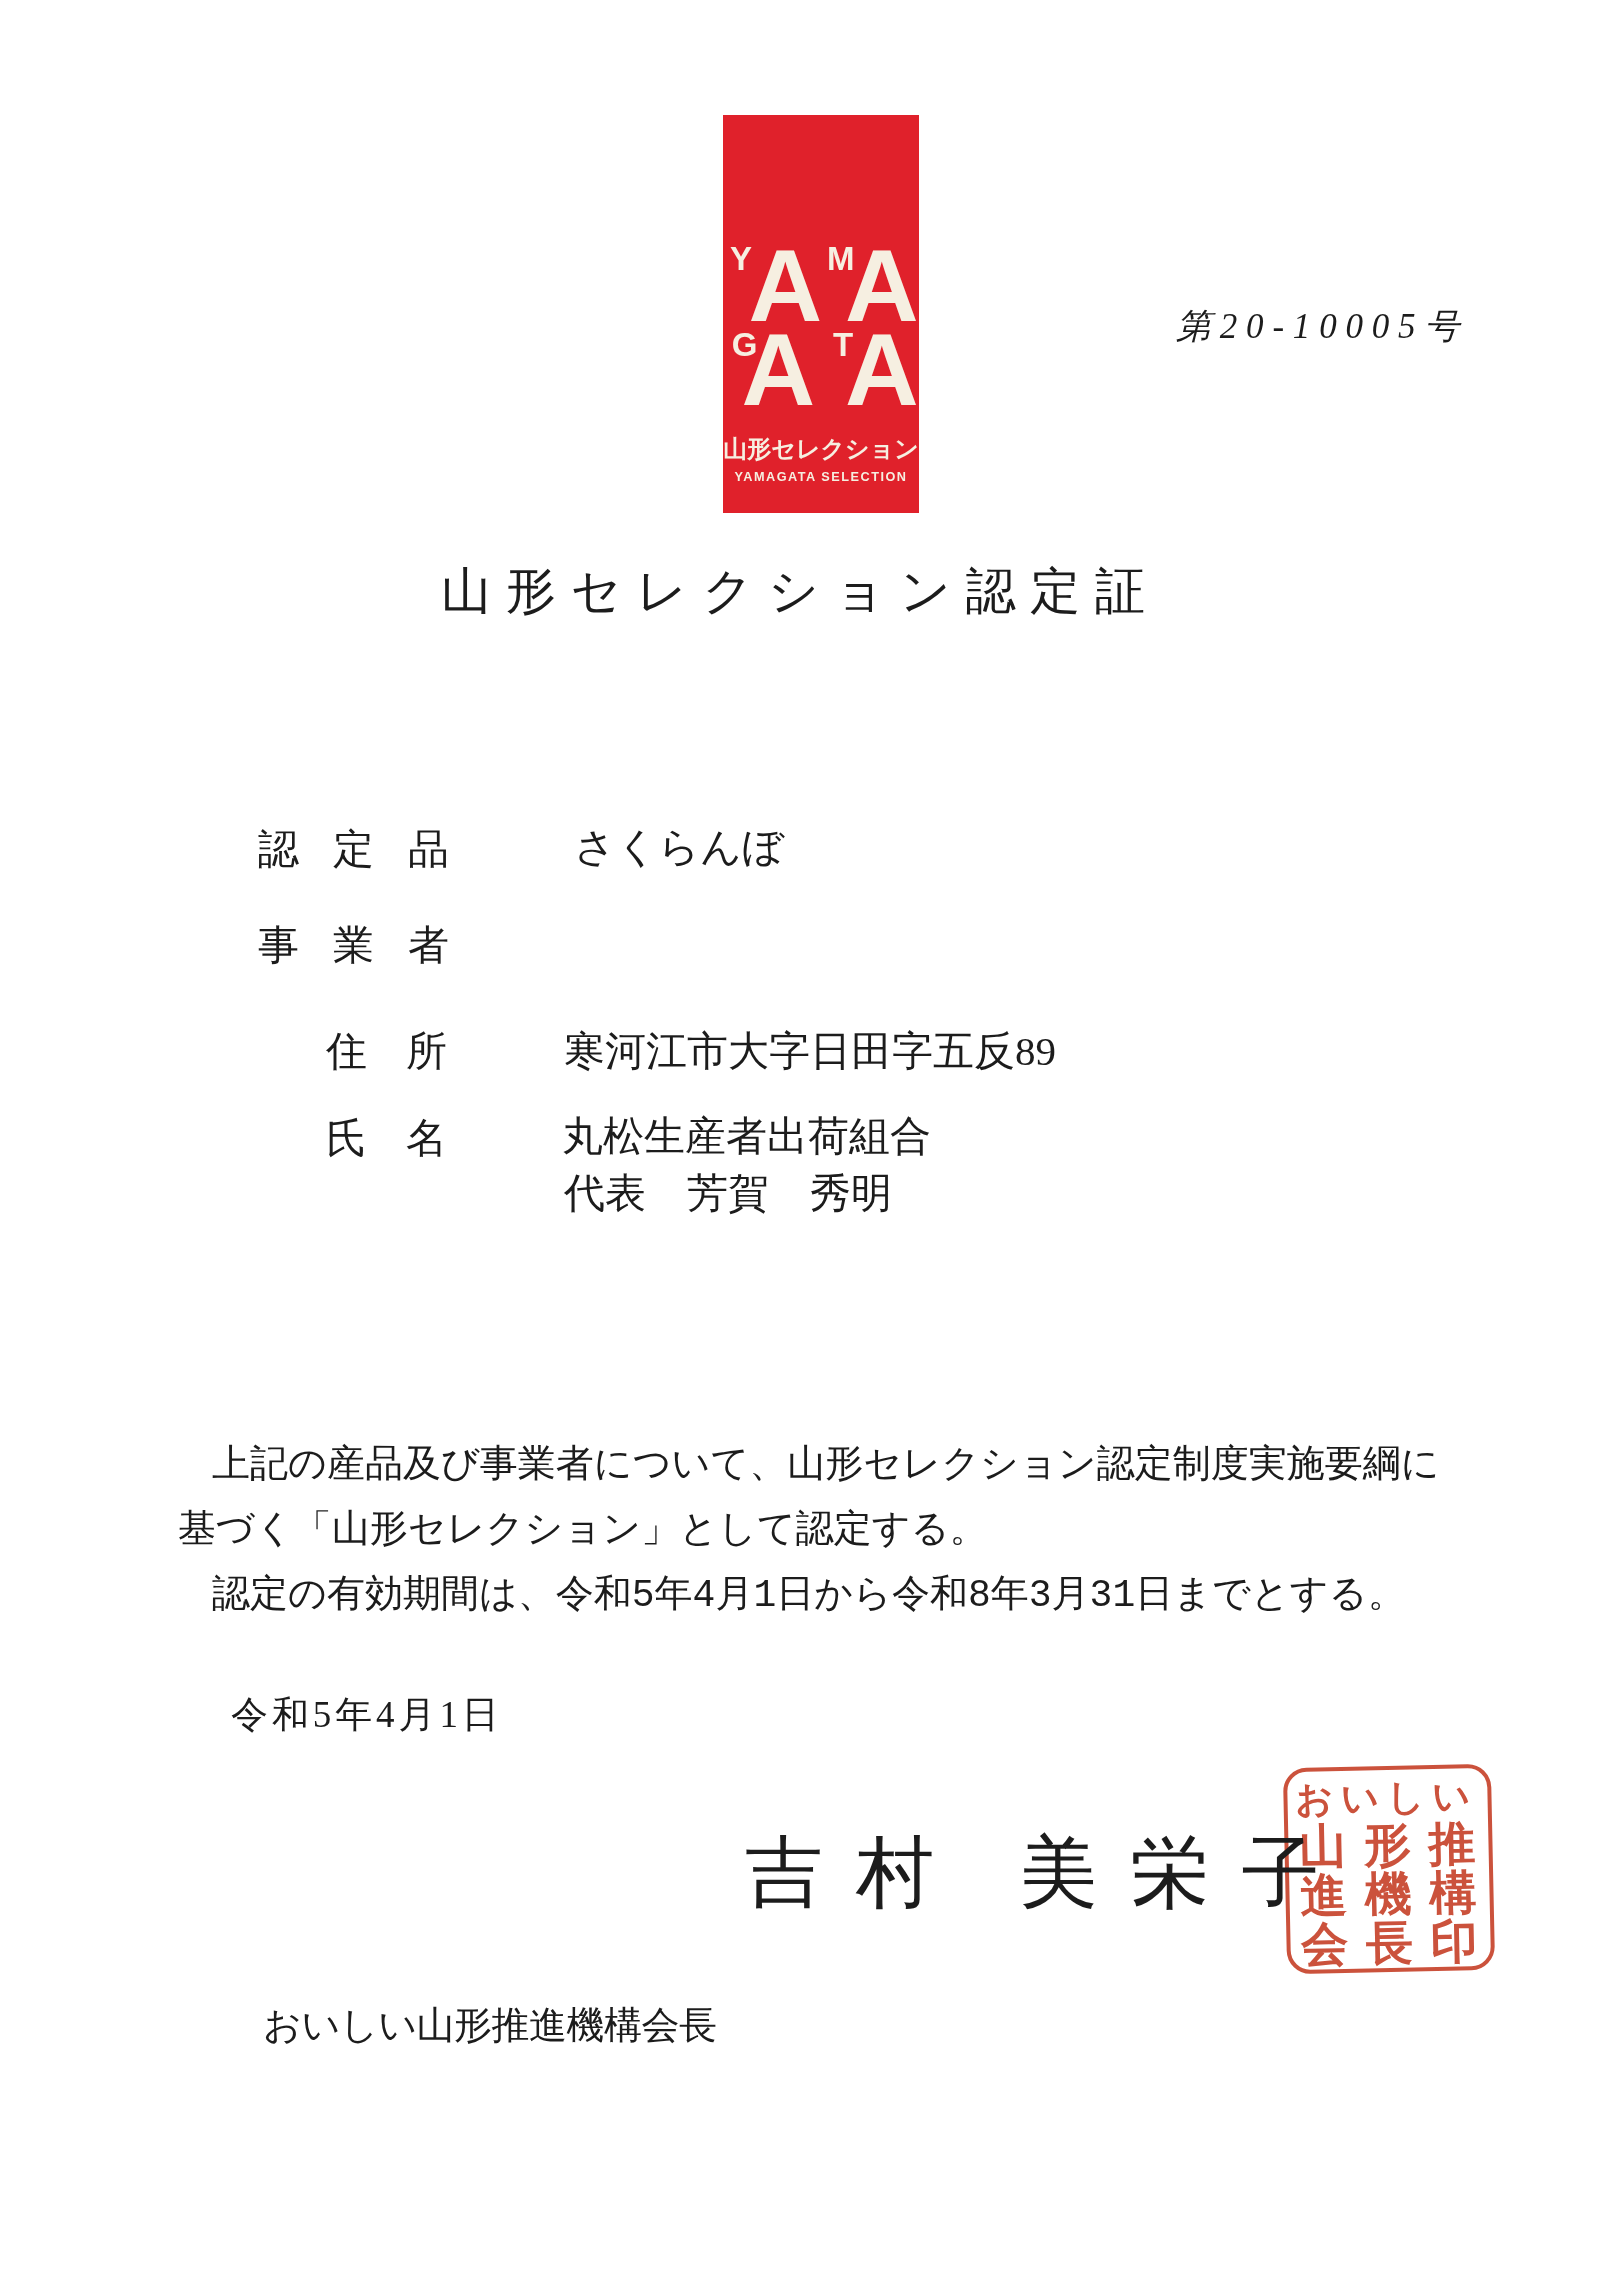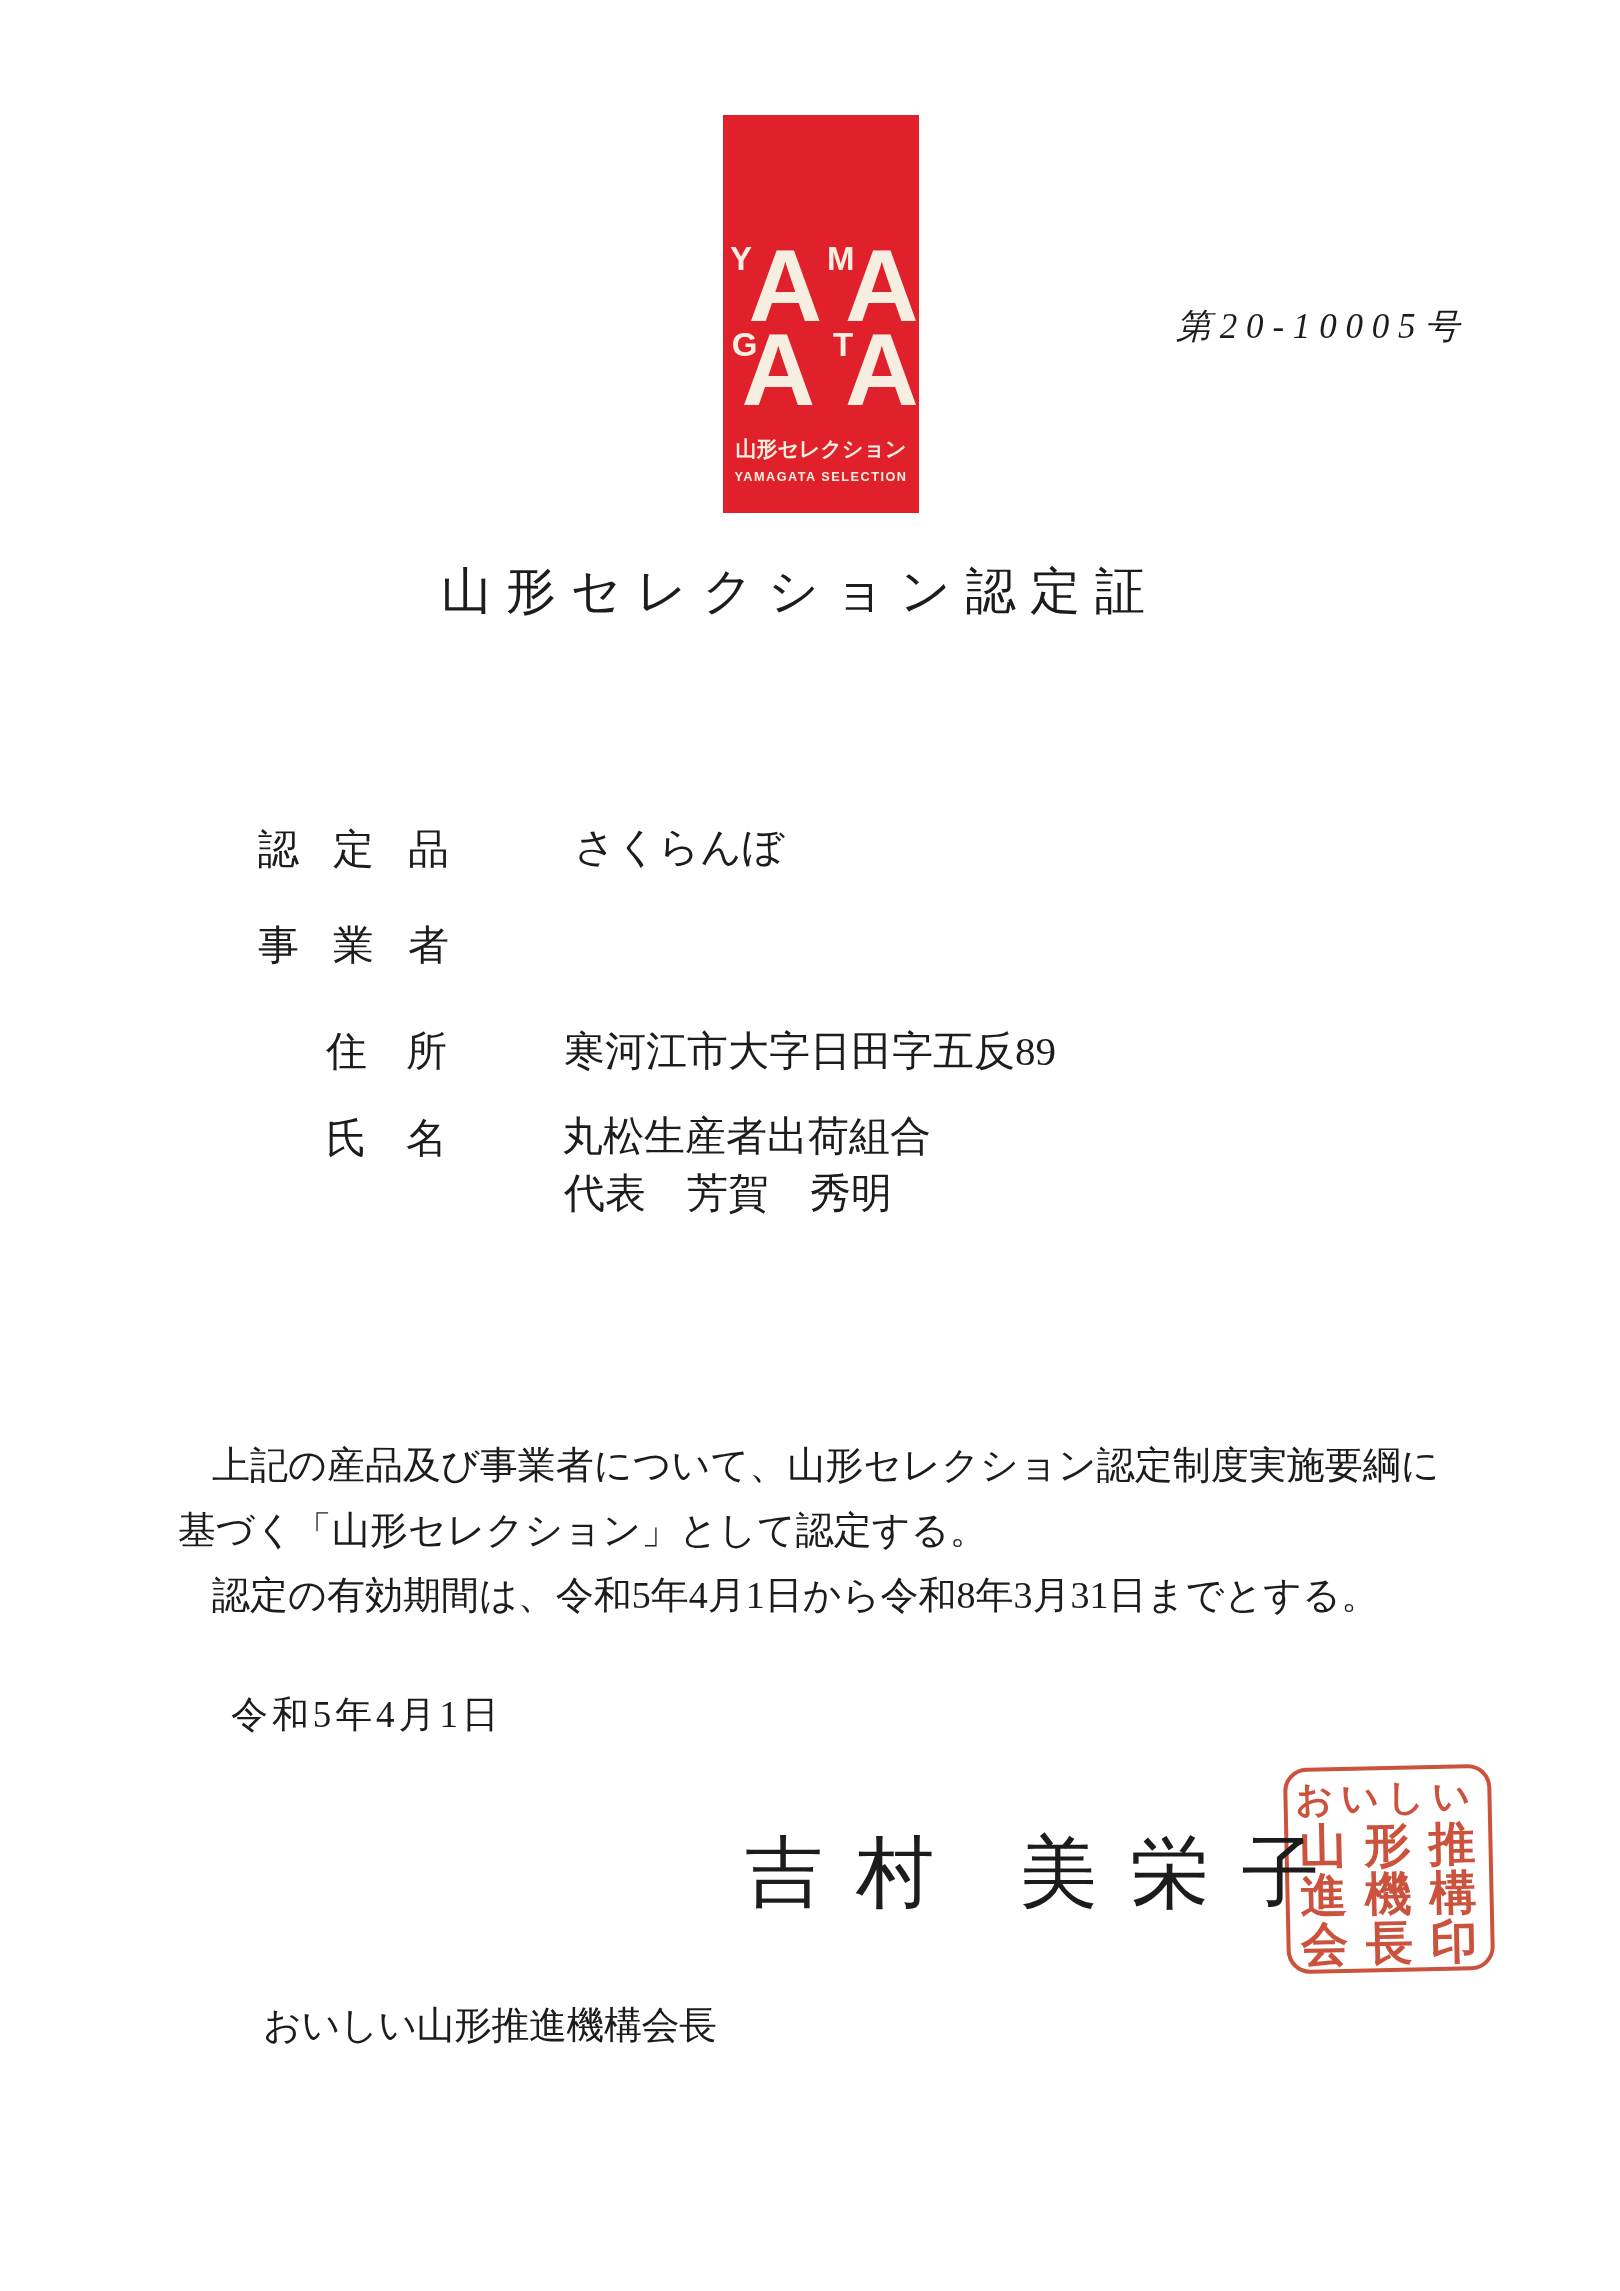--- a/index.html
+++ b/index.html
@@ -25,21 +25,21 @@
   .logo span{position:absolute;color:var(--logo-cream);
     font-family:"Liberation Sans","DejaVu Sans",sans-serif;font-weight:bold;}
   .logo .sm{font-size:33px;line-height:25.5px;}
   .logo .bigA{font-size:102px;line-height:74px;}
   .l-y{left:6.9px;top:131px;}   .l-a1{left:25.5px;top:134px;}
   .l-m{left:104px;top:131px;} .l-a2{left:122px;top:134px;}
   .l-g{left:8.8px;top:217px;}   .l-a3{left:18.6px;top:218px;}
   .l-t{left:110px;top:217px;} .l-a4{left:122px;top:218px;}
   .logo .jp-name{
     position:static;display:block;margin-top:320px;text-align:center;
-    font-size:21px;font-weight:bold;letter-spacing:0px;line-height:27.4px;
+    font-size:24px;font-weight:bold;letter-spacing:0px;line-height:27.4px;
   }
   .logo .en-name{
     position:static;display:block;text-align:center;
     font-size:12.7px;font-weight:bold;letter-spacing:1.5px;margin-top:8px;
   }
   
   .cert-number{
     position:absolute;left:1176px;top:308px;
     font-size:35px;letter-spacing:8.8px;line-height:1.1;white-space:nowrap;font-style:italic;
   }
@@ -55,21 +55,21 @@
   .f-product-value{left:574px;top:824px;}
   .f-business-label{left:258px;top:922px;}
   .f-address-label{left:326px;top:1028px;text-align:right;}
   .f-address-value{left:564px;top:1028px;}
   .f-name-label{left:326px;top:1115px;}
   .f-name-value{left:562px;top:1113px;}
   .f-rep-line{left:564px;top:1170px;}
   
   .body-par{
     position:absolute;left:178px;top:1433px;width:1304px;
-    font-size:38px;line-height:65px;
+    font-size:38px;line-height:65px;font-family:Liberation Mono, monospace;
   }
   .body-par .indent{text-indent:34px;}
   
   .issue-date{position:absolute;left:231px;top:1690px;font-size:37px;letter-spacing:3.9px;white-space:nowrap;}
   .org-title{position:absolute;left:218px;top:2000px;font-size:38px;letter-spacing:-0.5px;white-space:nowrap;z-index:2;margin-left:45px;}
   .signer-name{position:absolute;left:745px;top:1821px;font-size:78px;letter-spacing:33px;white-space:nowrap;z-index:2;}
   
   .seal{
     position:absolute;left:1285px;top:1766px;width:208px;height:206px;
     box-sizing:border-box;

